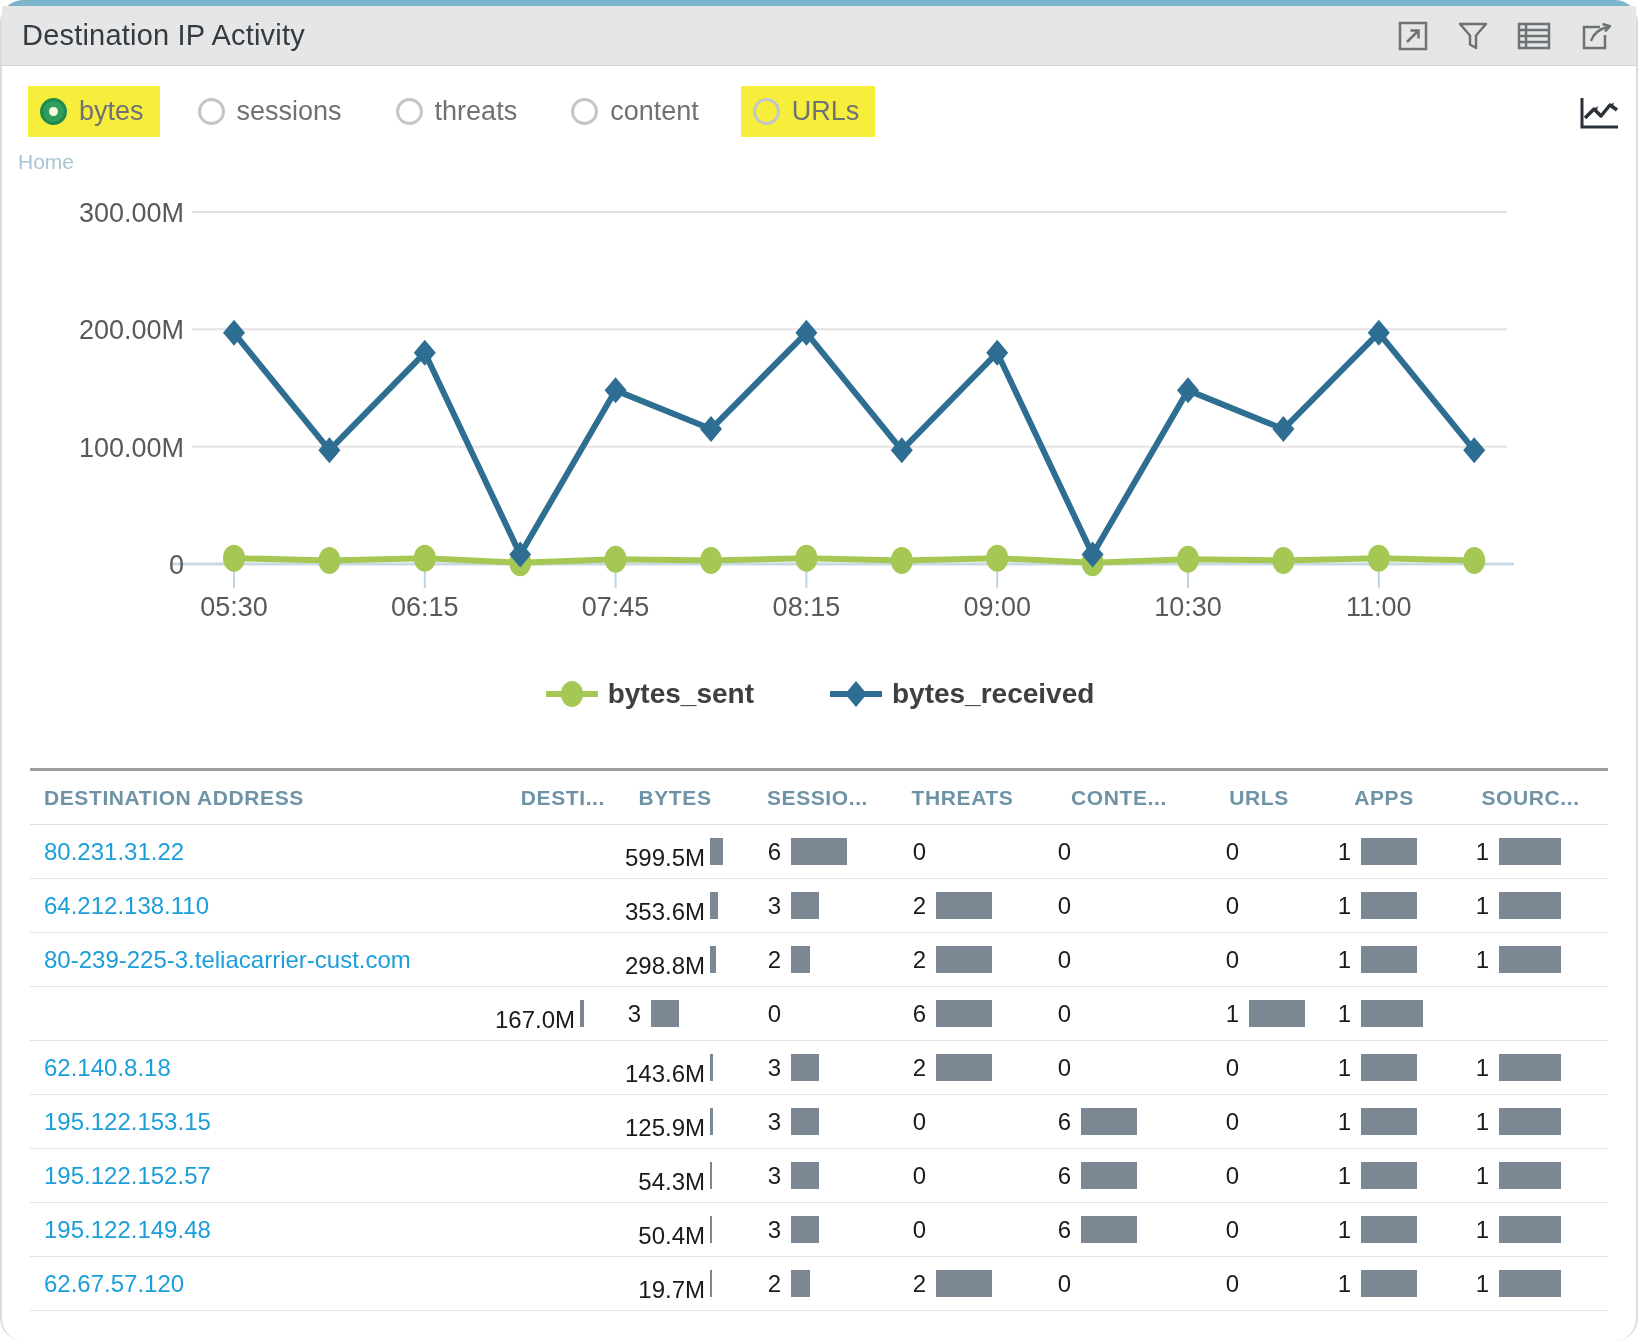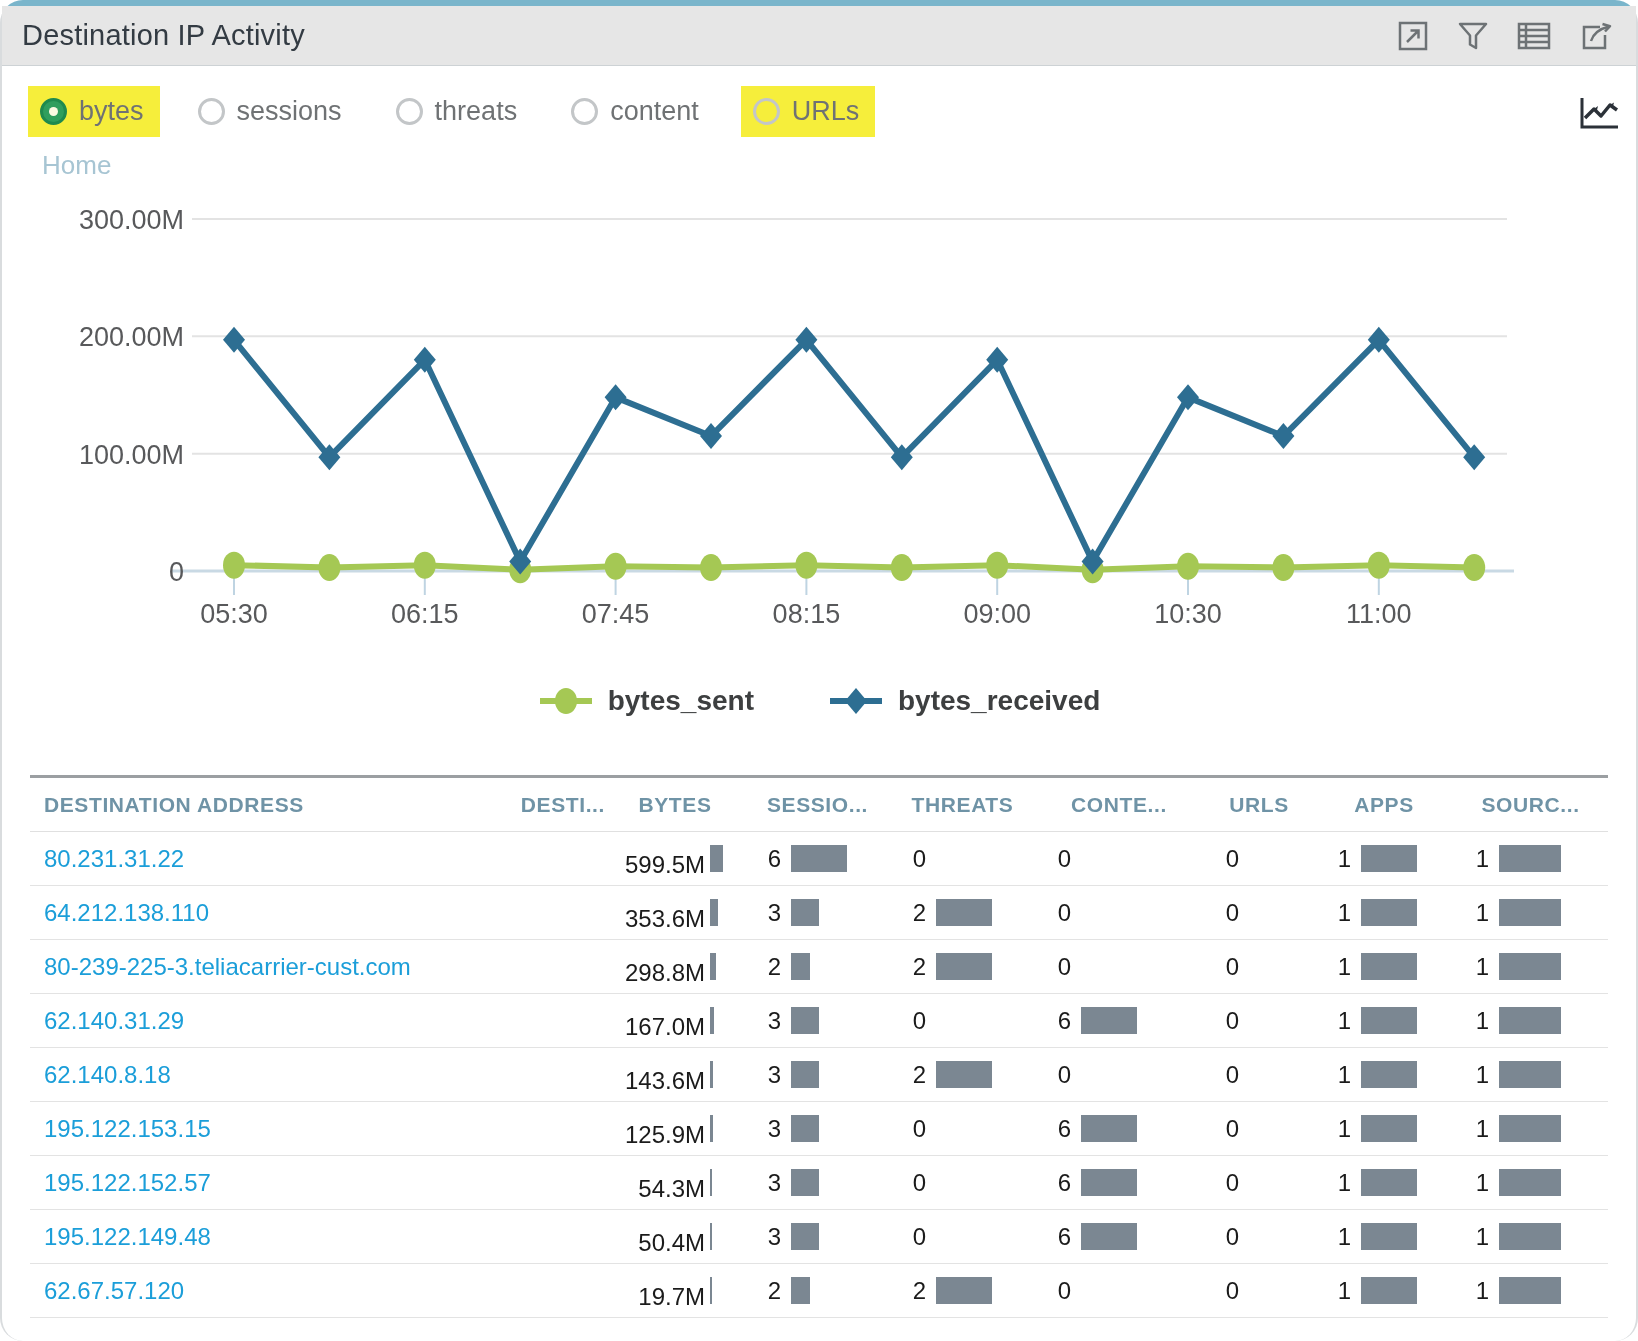--- a/index.html
+++ b/index.html
@@ -49,32 +49,32 @@
     border: 3px solid #1f8a4e; background: #2f9e5d;
   }
   .rcircle.sel .hole {
     width: 9px; height: 9px; border-radius: 50%;
     background: #fbfae2;
   }
   .charttype-btn { position: absolute; right: 16px; top: 30px; cursor: pointer; }
 
   
   .breadcrumb {
-    padding: 8px 0 0 40px; font-size: 26px; color: #a7c5d3; 
+    padding: 8px 0 0 16px; font-size: 21px; color: #a7c5d3; 
   }
   .breadcrumb span { cursor: pointer; }
 
   
   .chart-wrap { margin-top: 6px; }
   .legend {
     display: flex; justify-content: center; align-items: center;
     gap: 74px; margin-top: 26px; height: 48px;
     font-size: 28px; font-weight: bold; color: #3d3f40;
   }
-  .legend-item { display: flex; align-items: flex-end; gap: 14px; }
+  .legend-item { display: flex; align-items: flex-end; gap: 8px; }
 
   
   .ip-table { margin: 50px 28px 0 28px; border-top: 3px solid #9b9fa2; }
   .thead, .trow {
     display: grid;
     grid-template-columns: 445px 130px 140px 145px 145px 168px 112px 138px 1fr;
     align-items: center;
   }
   .thead {
     height: 54px; border-bottom: 1px solid #e0e0e0;
@@ -323,21 +323,20 @@
           <div class="cell">
             <span class="num">1</span>
             <span class="bar" style="width: 56px;"></span>
           </div>
           <div class="cell">
             <span class="num">1</span>
             <span class="bar" style="width: 62px;"></span>
           </div>
         </div>
         <div class="trow">
-          <div class="addr">62.140.31.29</div>
           <div class="cell"></div>
           <div class="cell">
             <span class="num bytesnum">167.0M</span>
             <span class="bar" style="width: 3.62135px;"></span>
           </div>
           <div class="cell">
             <span class="num">3</span>
             <span class="bar" style="width: 28px;"></span>
           </div>
           <div class="cell">

